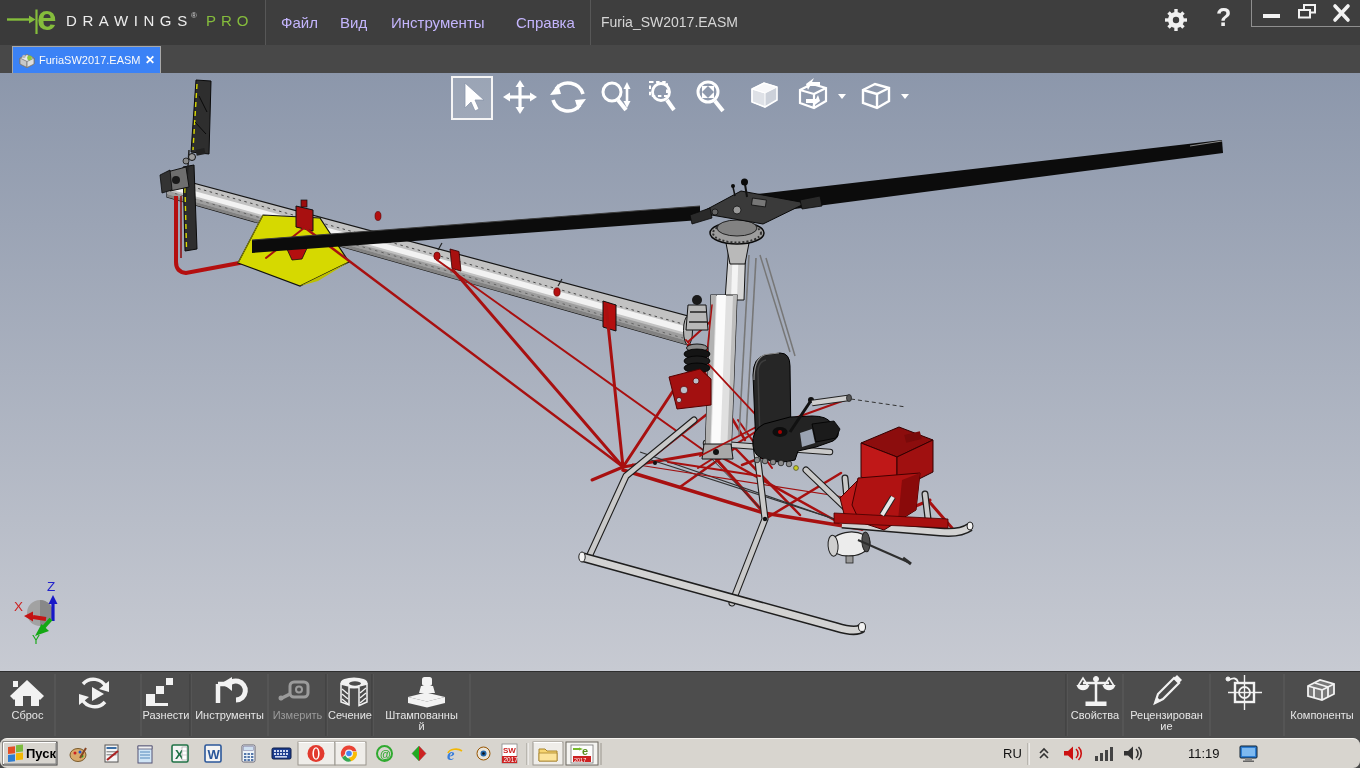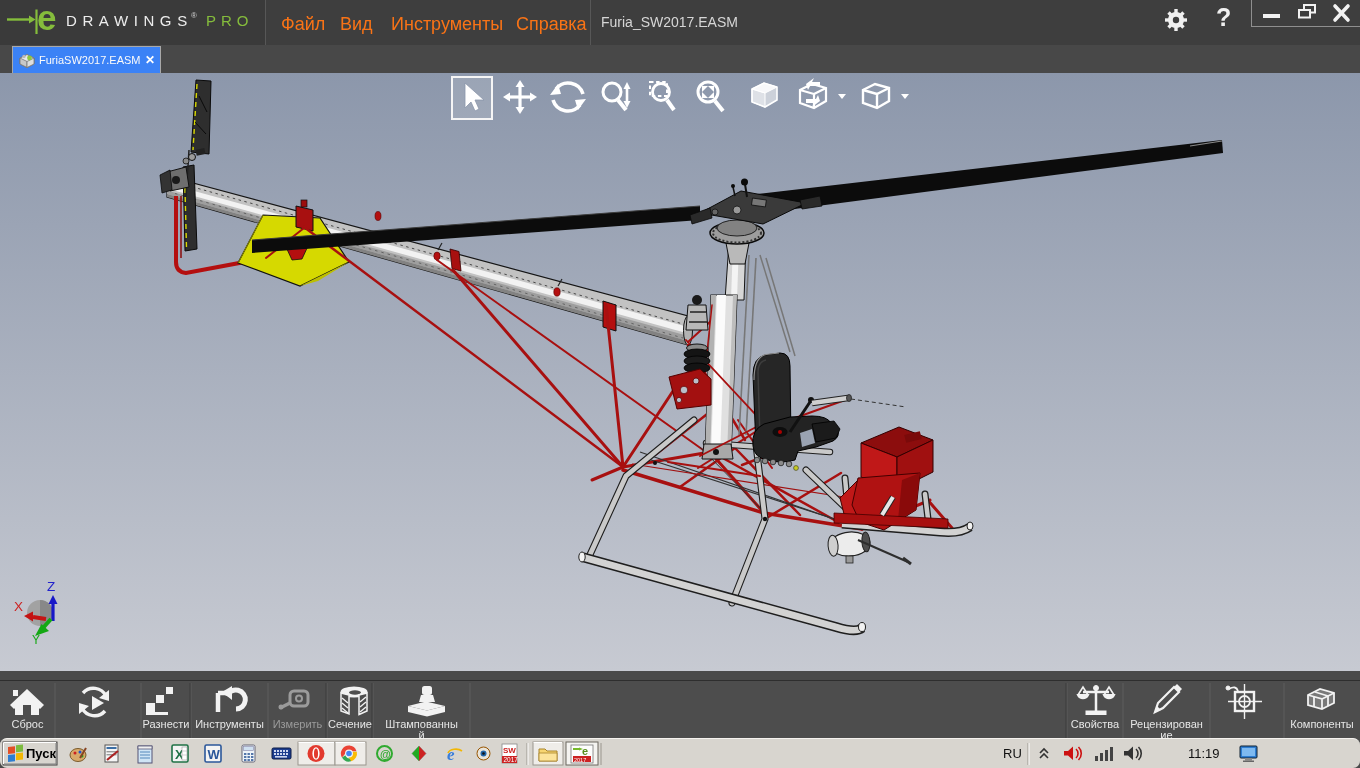--- a/index.html
+++ b/index.html
@@ -1,33 +1,33 @@
 <!DOCTYPE html>
 <html><head>
 <meta charset="utf-8">
 <style>
   html,body{margin:0;padding:0;width:1360px;height:768px;overflow:hidden;
     font-family:"Liberation Sans",sans-serif;}
   #app{position:relative;width:1360px;height:768px;background:#4a4a4a;}
   
   #titlebar{position:absolute;left:0;top:0;width:1360px;height:45px;background:#3e3e3e;}
   #logo{position:absolute;left:0;top:0;width:265px;height:45px;background:#3a3a3a;border-right:1px solid #575757;}
-  #menu{position:absolute;left:266px;top:0;width:324px;height:45px;border-right:1px solid #575757;color:#f97316;font-size:18px;}
+  #menu{position:absolute;left:266px;top:0;width:324px;height:45px;border-right:1px solid #575757;color:#c4b5fd;font-size:15px;}
   #menu span{position:absolute;top:14px;}
   #doctitle{position:absolute;left:601px;top:14px;color:#d6d6d6;font-size:14px;}
   #winbtns{position:absolute;left:1251px;top:0;width:109px;height:26px;border-left:1px solid #8f8f8f;border-bottom:1px solid #8f8f8f;}
   
   #tabbar{position:absolute;left:0;top:45px;width:1360px;height:28px;background:#484848;}
   #tab{position:absolute;left:12px;top:1px;width:149px;height:27px;background:#3b82f6;border:1px solid #a8a8a8;border-bottom:none;box-sizing:border-box;}
   #tab .txt{position:absolute;left:26px;top:7px;color:#fafafa;font-size:11px;}
   #tab .x{position:absolute;left:132px;top:6px;color:#fff;font-size:12px;font-weight:bold;}
   
   #viewport{position:absolute;left:0;top:73px;width:1360px;height:598px;}
   
-  #btoolbar{position:absolute;left:0;top:671px;width:1360px;height:67px;background:#4d4d4d;border-top:1px solid #2e2e2e;box-sizing:border-box;margin-top:9px;}
+  #btoolbar{position:absolute;left:0;top:671px;width:1360px;height:67px;background:#4d4d4d;border-top:1px solid #2e2e2e;box-sizing:border-box;}
   .bbtn{position:absolute;top:0;height:66px;color:#e6e6e6;font-size:11px;text-align:center;}
   .bbtn .lbl{position:absolute;width:100%;top:38px;line-height:11px;}
   
   #taskbar{position:absolute;left:0;top:738px;width:1360px;height:30px;background:#d8d5cf;border-top:1px solid #f4f2ee;box-sizing:border-box;border-radius:7px;}
 </style>
 </head>
 <body>
 <div id="app">
 
   <div id="titlebar">

